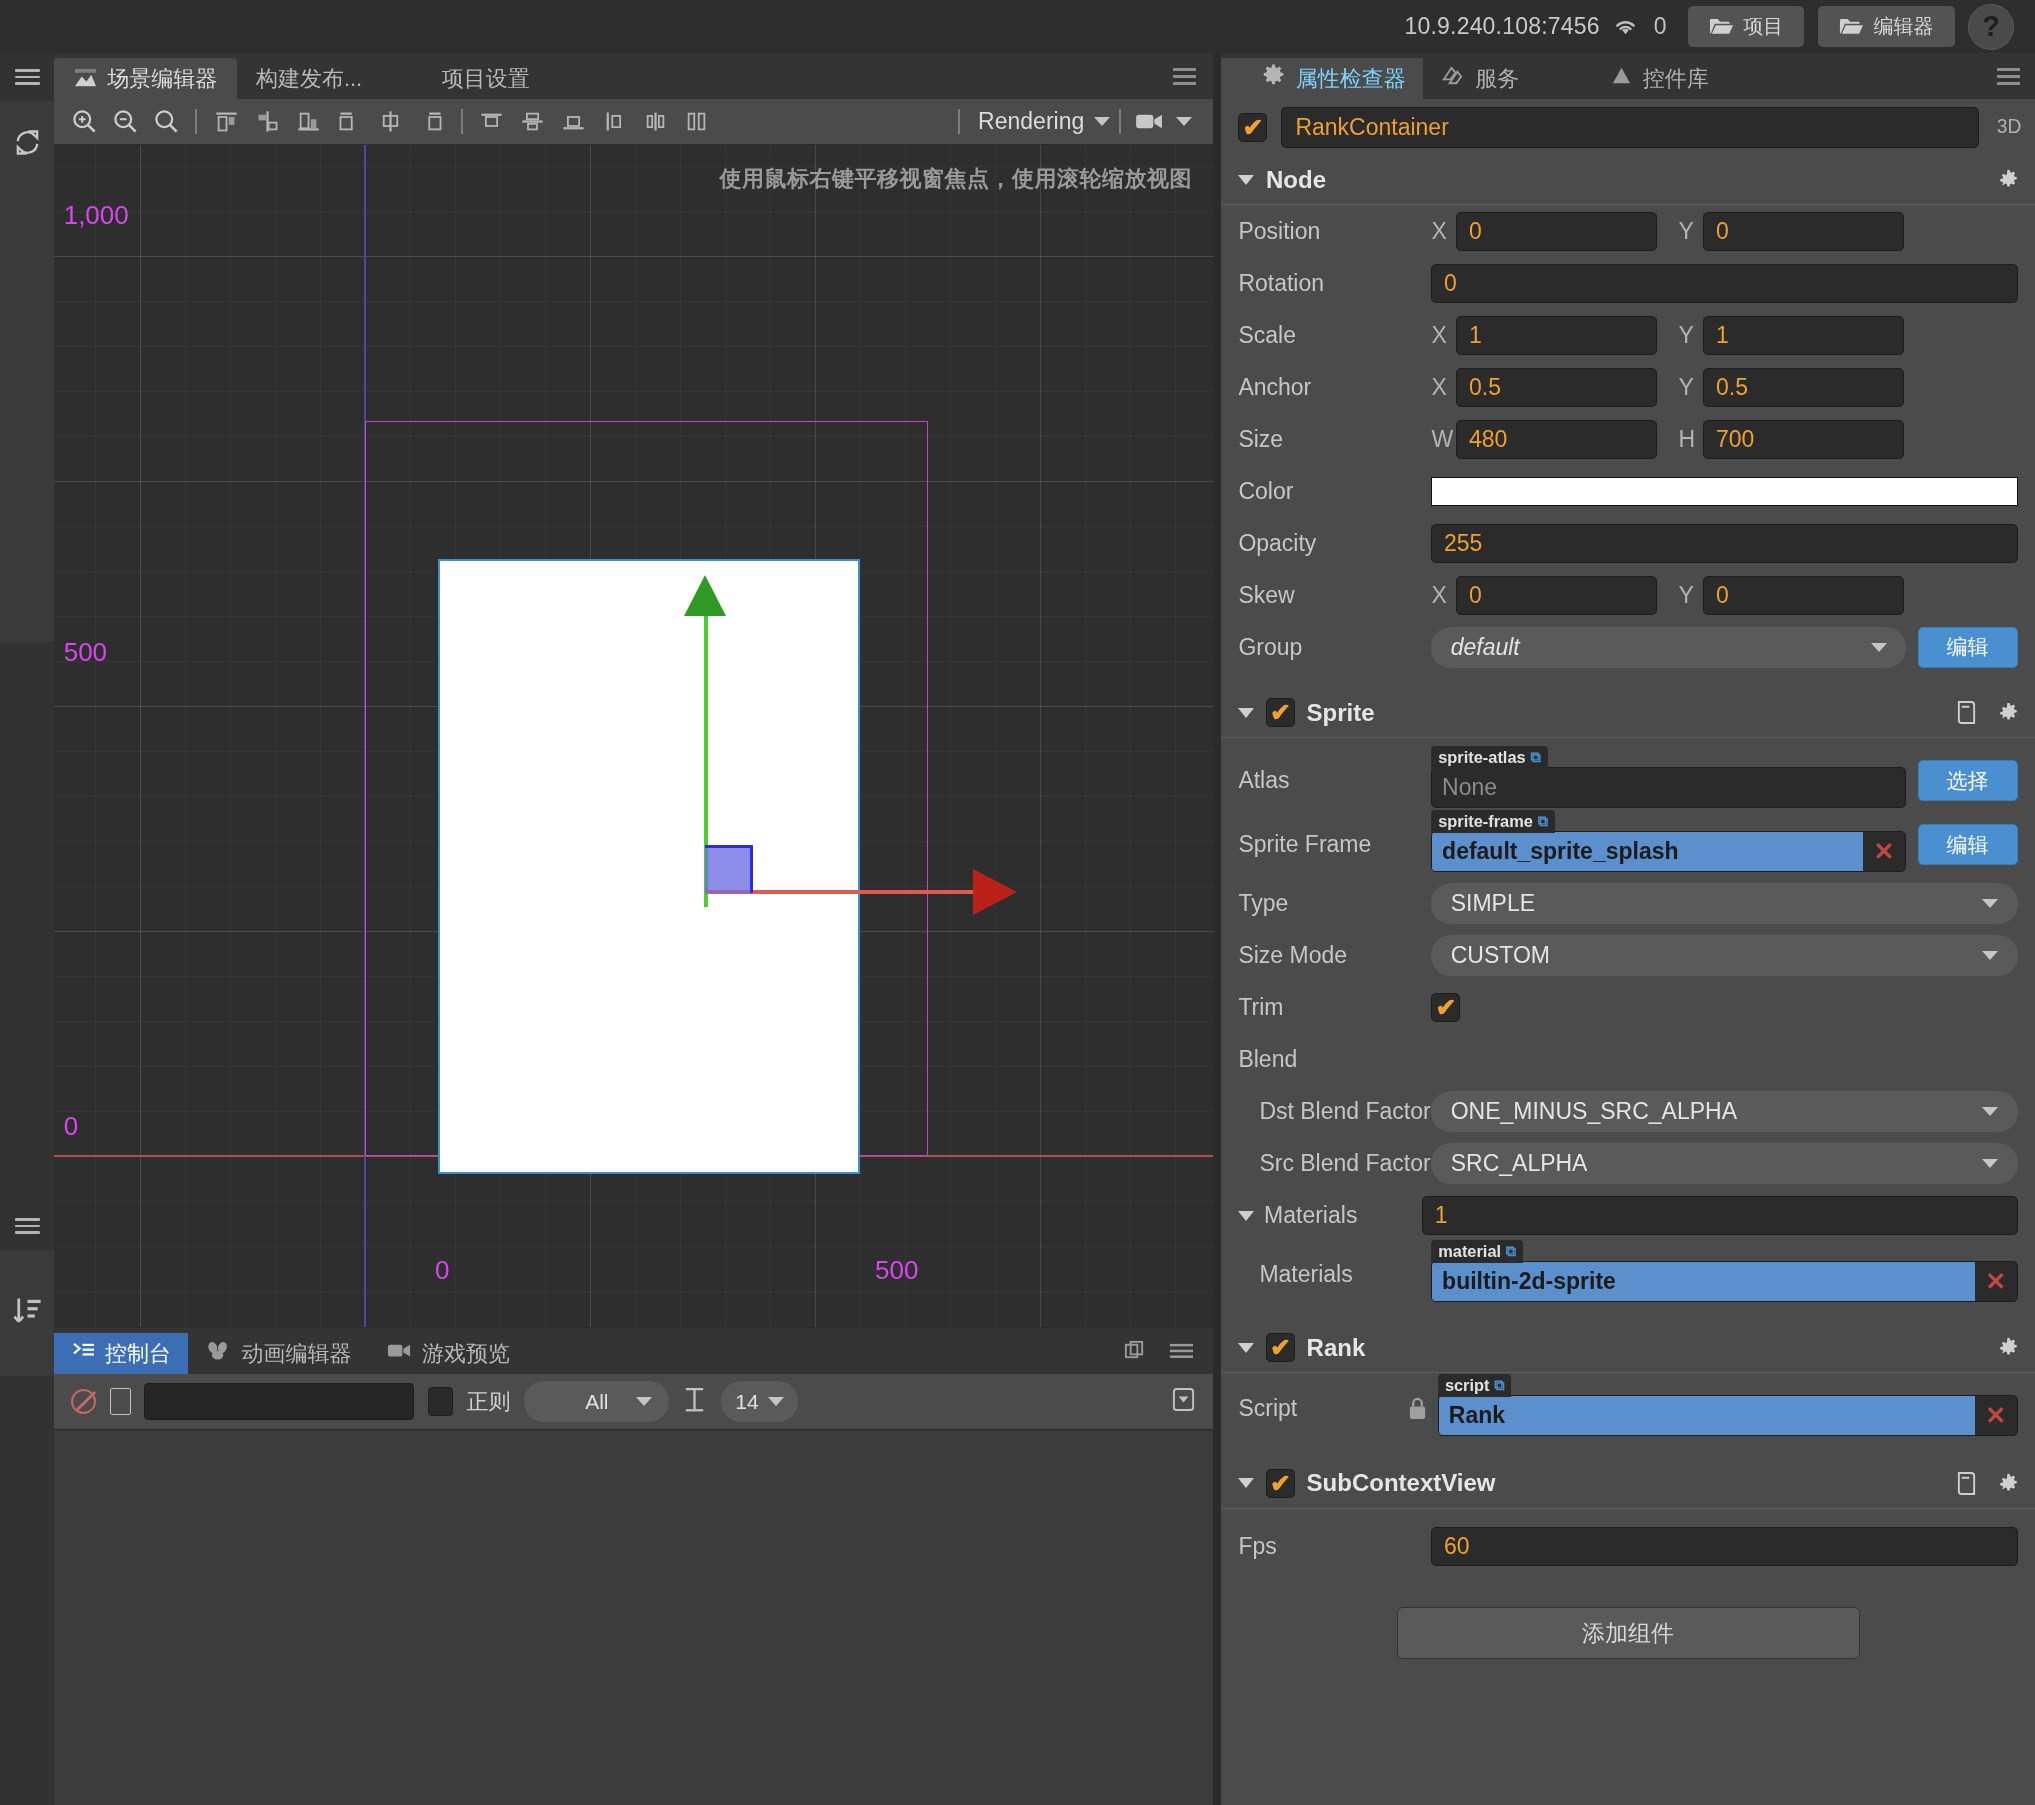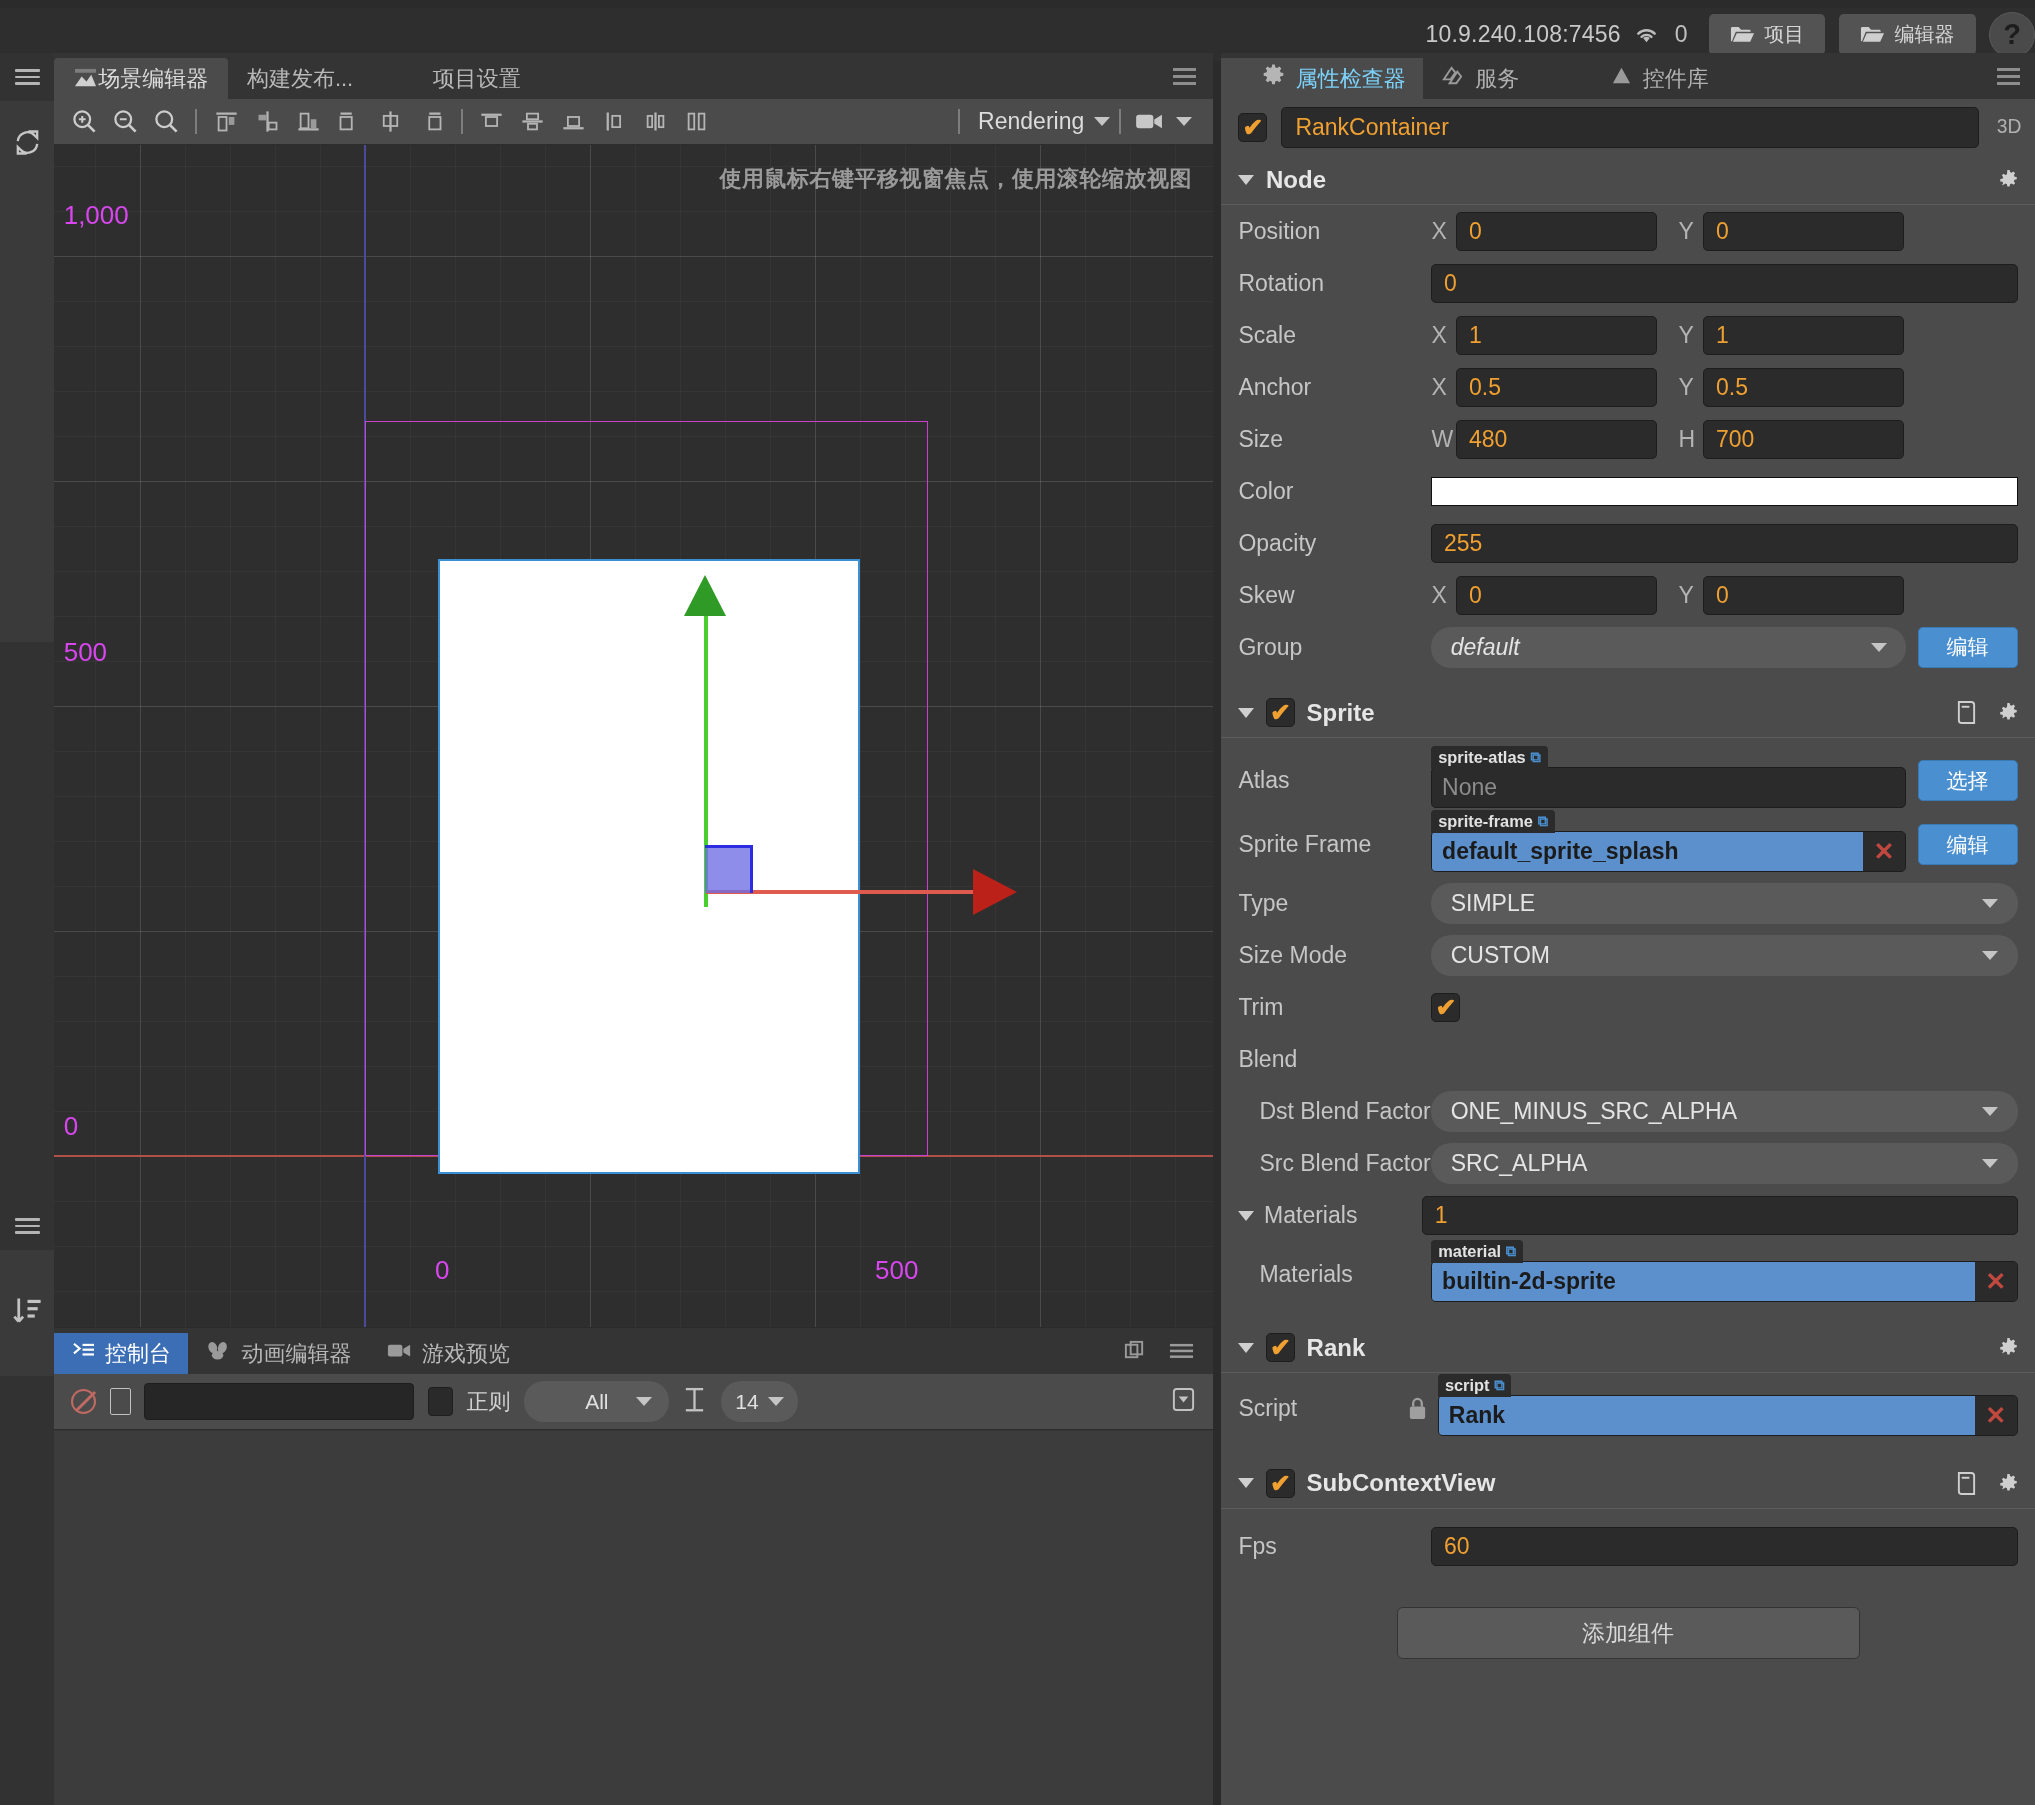--- a/index.html
+++ b/index.html
@@ -7,23 +7,23 @@
     width: 2035px; height: 1806px;
     background: #2b2b2b;
     font-family: "Liberation Sans", sans-serif;
     overflow: hidden;
     -webkit-font-smoothing: antialiased;
   }
   .app { position: relative; width: 2035px; height: 1806px; background: #2b2b2b; }
 
   
   .topbar {
-    position: absolute; left: 0; top: 8px; width: 2035px; height: 53px;
+    position: absolute; left: 0; top: 0; width: 2035px; height: 53px;
     background: #2e2e2e; display: flex; align-items: center; justify-content: flex-end;
-    gap: 13.5px;
+    padding-right: 21px; gap: 13.5px;
   }
   .ip-text { color: #c9c9c9; font-size: 23px; letter-spacing: 0.2px; }
   .wifi-icon { display: inline-block; width: 25px; height: 19.3px; position: relative; }
   .count-text { color: #c0c0c0; font-size: 23px; margin-left: 1.9px; margin-right: 7.7px; }
   .tb-btn {
     height: 41px; background: #535353; border-radius: 4.8px; color: #d6d6d6;
     font-size: 20px; display: flex; align-items: center; gap: 9.7px;
     padding: 0 21px; border: none; cursor: pointer;
   }
   .folder-ic { width: 25px; height: 18.3px; display:inline-block; }
@@ -41,21 +41,21 @@
     position: absolute; width: 54px; height: 48px; display: flex; align-items: center;
     justify-content: center; background: #323232;
   }
   .hamb-lines { width: 25px; }
   .hamb-lines div { height: 2.9px; background: #b4b4b4; margin: 3.9px 0; border-radius: 1px; }
 
   
   .editor { position: absolute; left: 54px; top: 53px; width: 1159px; height: 1274px; background: #3c3c3c; }
   .tabstrip { height: 46px; background: #343434; display: flex; align-items: flex-end; position: relative; }
   .tab {
-    height: 41px; display: flex; align-items: center; gap: 0; padding: 0 19.3px;
+    height: 41px; display: flex; align-items: center; gap: 9px; padding: 0 19.3px;
     color: #b8b8b8; font-size: 22px; cursor: pointer; border-radius: 3.9px 3.9px 0 0;
   }
   .tab.active { background: #4b4b4b; color: #dcdcdc; }
   .tab-icon { width: 25px; height: 23px; display: inline-block; }
   .strip-menu { position: absolute; right: 17.4px; top: 11.6px; }
   .strip-menu div { width: 23px; height: 2.9px; background: #8d8d8d; margin: 3.9px 0; }
 
   
   .toolbar {
     height: 46px; background: #4b4b4b; display: flex; align-items: center;

